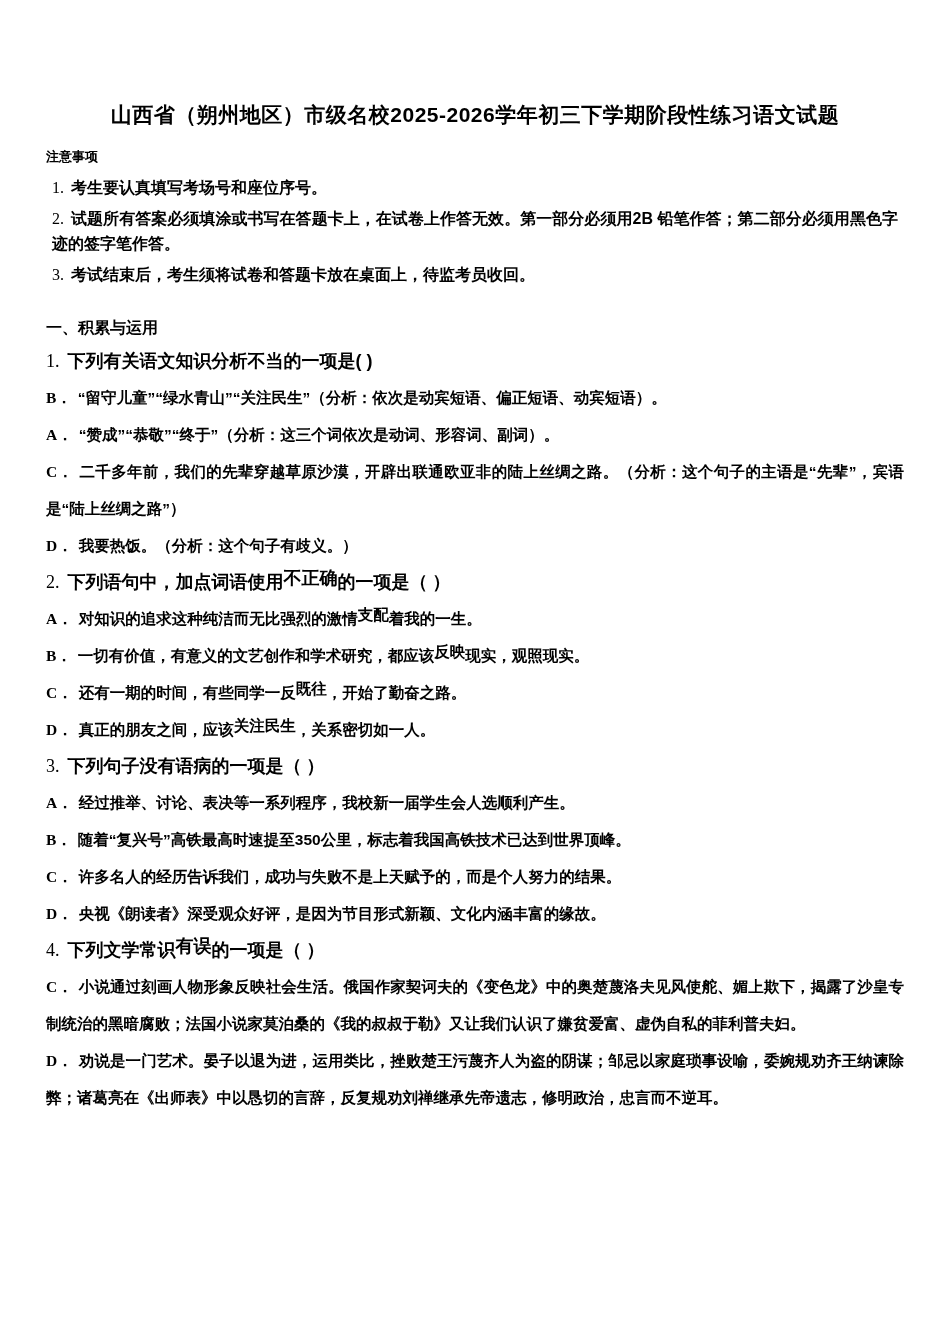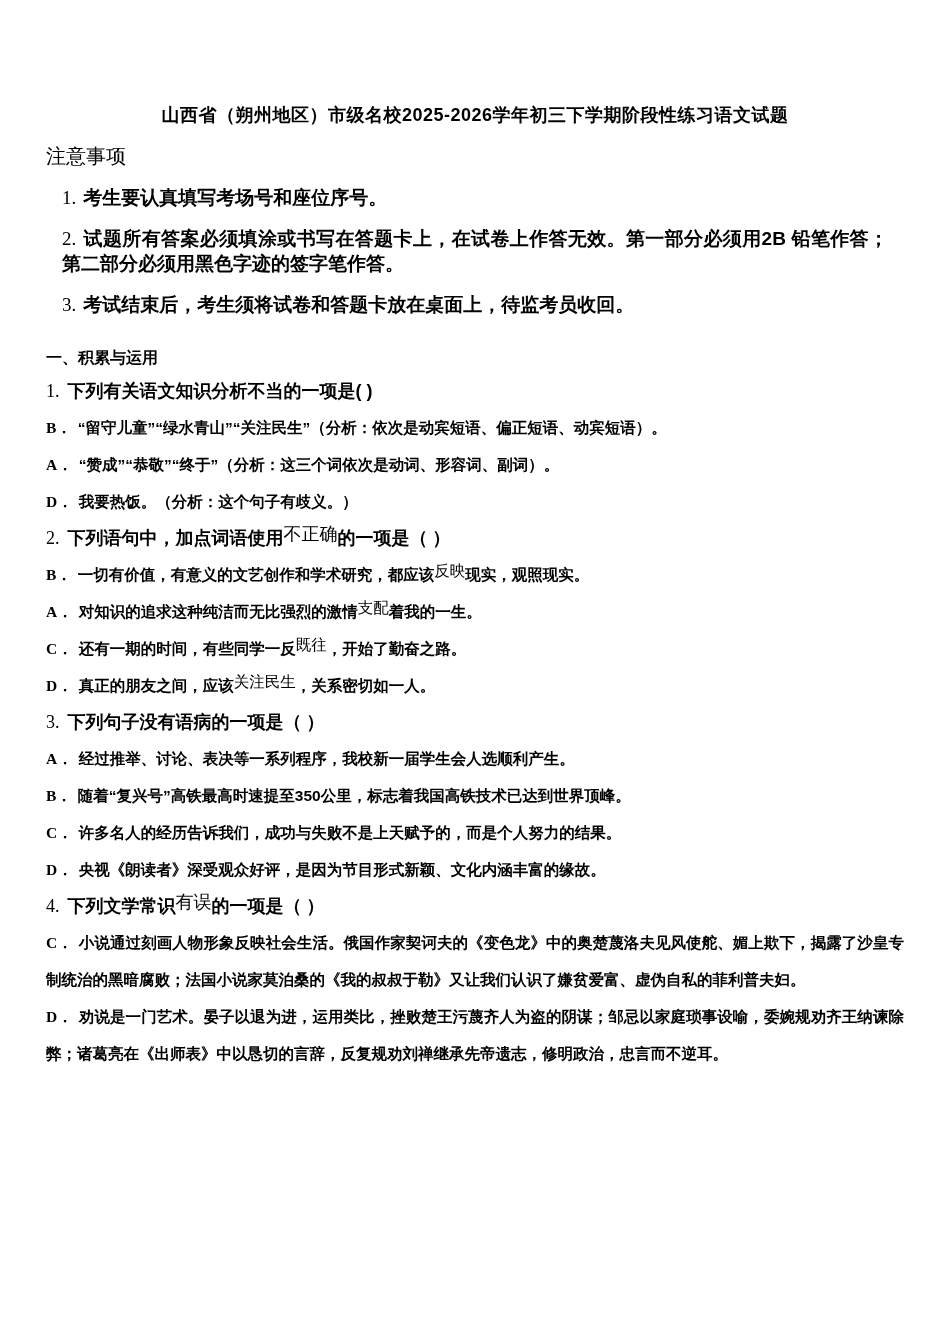--- a/index.html
+++ b/index.html
@@ -13,37 +13,37 @@
     overflow: hidden;
     color: #000000;
     font-family: "Liberation Sans", sans-serif;
   }
   .page {
     padding: 100px 46px 0 46px;
     box-sizing: border-box;
   }
   .doc-title {
     text-align: center;
-    font-size: 18px;
+    font-size: 21px;
     font-weight: bold;
     line-height: 30px;
     margin: 0 0 14px 0;
     letter-spacing: 0.5px;
   }
   .notice-heading {
-    font-size: 20px;
-    font-weight: normal;
+    font-size: 13px;
+    font-weight: bold;
     line-height: 25px;
   }
   .notice-item {
-    font-size: 19px;
+    font-size: 16px;
     font-weight: bold;
     line-height: 25px;
     text-align: justify;
-    margin: 16px;
+    margin: 6px;
   }
   .notice-item .num {
     font-family: "Liberation Serif", serif;
     font-weight: normal;
     padding-right: 7px;
   }
   .section-heading {
     font-size: 16px;
     font-weight: bold;
     line-height: 30px;
@@ -66,21 +66,21 @@
     line-height: 37px;
     text-align: justify;
     margin: 0;
   }
   .opt-label {
     font-family: "Liberation Serif", serif;
     font-weight: bold;
     padding-right: 6px;
   }
   .em-raised {
-    font-weight: normal;
+    font-weight: bold;
     position: relative;
     top: -4px;
     margin-top: 37px;
   }
   .green-mark {
     display: inline-block;
     width: 10px;
     height: 4px;
     background: #a9c75a;
     margin: 0 1px;
@@ -102,26 +102,27 @@
       </div>
   </div>
 
   <div class="section-heading">一、积累与运用</div>
 
   <div id="questions">
       <div>
         <p class="q-stem"><span class="q-num">1.</span><span class="plain-text">下列有关语文知识分析不当的一项是(  )</span></p>
         <p class="option"><span class="opt-label">B．</span><span class="plain-text">“留守儿童”“绿水青山”“关注民生”（分析：依次是动宾短语、偏正短语、动宾短语）。</span></p>
         <p class="option"><span class="opt-label">A．</span><span class="plain-text">“赞成”“恭敬”“终于”（分析：这三个词依次是动词、形容词、副词）。</span></p>
+        <p class="option"><span class="opt-label">C．</span><span class="plain-text">二千多年前，我们的先辈穿越草原沙漠，开辟出联通欧亚非的陆上丝绸之路。（分析：这个句子的主语是“先辈”，宾语是“陆上丝绸之路”）</span></p>
         <p class="option"><span class="opt-label">D．</span><span class="plain-text">我要热饭。（分析：这个句子有歧义。）</span></p>
       </div>
       <div>
         <p class="q-stem"><span class="q-num">2.</span><span class="plain-text">下列语句中，加点词语使用</span><span class="em-raised">不正确</span><span class="plain-text">的一项是（ ）</span></p>
+        <p class="option"><span class="opt-label">A．</span><span class="plain-text">对知识的追求这种纯洁而无比强烈的激情</span><span class="em-raised">支配</span><span class="plain-text">着我的一生。</span></p>
         <p class="option"><span class="opt-label">B．</span><span class="plain-text">一切有价值，有意义的文艺创作和学术研究，都应该</span><span class="em-raised">反映</span><span class="plain-text">现实，观照现实。</span></p>
-        <p class="option"><span class="opt-label">A．</span><span class="plain-text">对知识的追求这种纯洁而无比强烈的激情</span><span class="em-raised">支配</span><span class="plain-text">着我的一生。</span></p>
         <p class="option"><span class="opt-label">C．</span><span class="plain-text">还有一期的时间，有些同学一反</span><span class="em-raised">既往</span><span class="plain-text">，开始了勤奋之路。</span></p>
         <p class="option"><span class="opt-label">D．</span><span class="plain-text">真正的朋友之间，应该</span><span class="em-raised">关注民生</span><span class="plain-text">，关系密切如一人。</span></p>
       </div>
       <div>
         <p class="q-stem"><span class="q-num">3.</span><span class="plain-text">下列句子没有语病的一项是（     ）</span></p>
         <p class="option"><span class="opt-label">A．</span><span class="plain-text">经过推举、讨论、表决等一系列程序，我校新一届学生会人选顺利产生。</span></p>
         <p class="option"><span class="opt-label">B．</span><span class="plain-text">随着“复兴号”高铁最高时速提至350公里，标志着我国高铁技术已达到世界顶峰。</span></p>
         <p class="option"><span class="opt-label">C．</span><span class="plain-text">许多名人的经历告诉我们，成功与失败不是上天赋予的，而是个人努力的结果。</span></p>
         <p class="option"><span class="opt-label">D．</span><span class="plain-text">央视《朗读者》深受观众好评，是因为节目形式新颖、文化内涵丰富的缘故。</span></p>
       </div>

